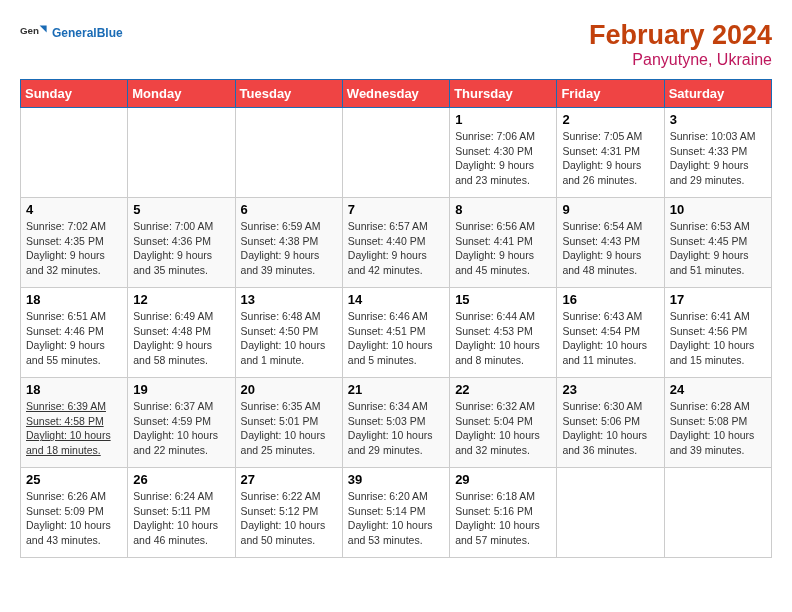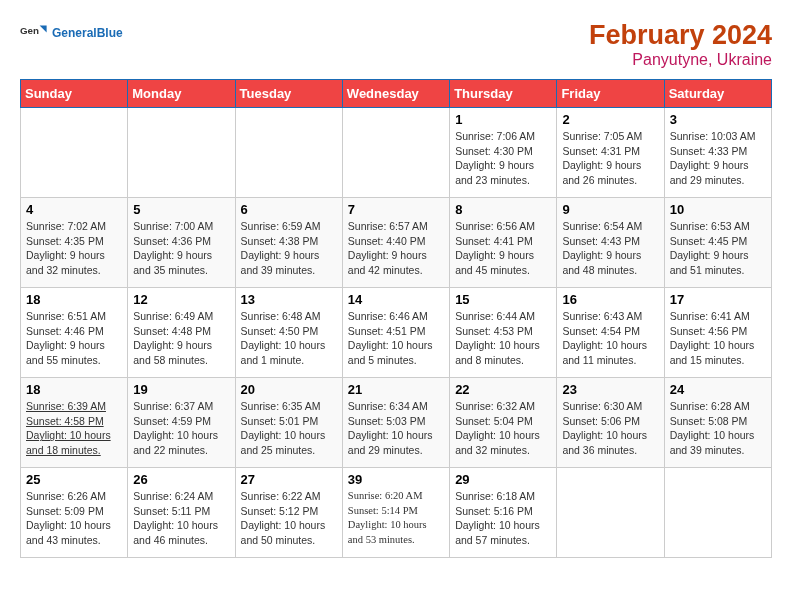--- a/index.html
+++ b/index.html
@@ -318,21 +318,21 @@
         </td>
         <td>
           <span class="day-num">27</span>
           <div class="day-info" style="white-space: pre-line;">Sunrise: 6:22 AM
 Sunset: 5:12 PM
 Daylight: 10 hours
 and 50 minutes.</div>
         </td>
         <td>
           <span class="day-num">39</span>
-          <div class="day-info" style="white-space: pre-line; font-family: Liberation Serif, serif;">Sunrise: 6:20 AM
+          <div class="day-info" style="white-space: pre-line;">Sunrise: 6:20 AM
 Sunset: 5:14 PM
 Daylight: 10 hours
 and 53 minutes.</div>
         </td>
         <td>
           <span class="day-num">29</span>
           <div class="day-info" style="white-space: pre-line;">Sunrise: 6:18 AM
 Sunset: 5:16 PM
 Daylight: 10 hours
 and 57 minutes.</div>

